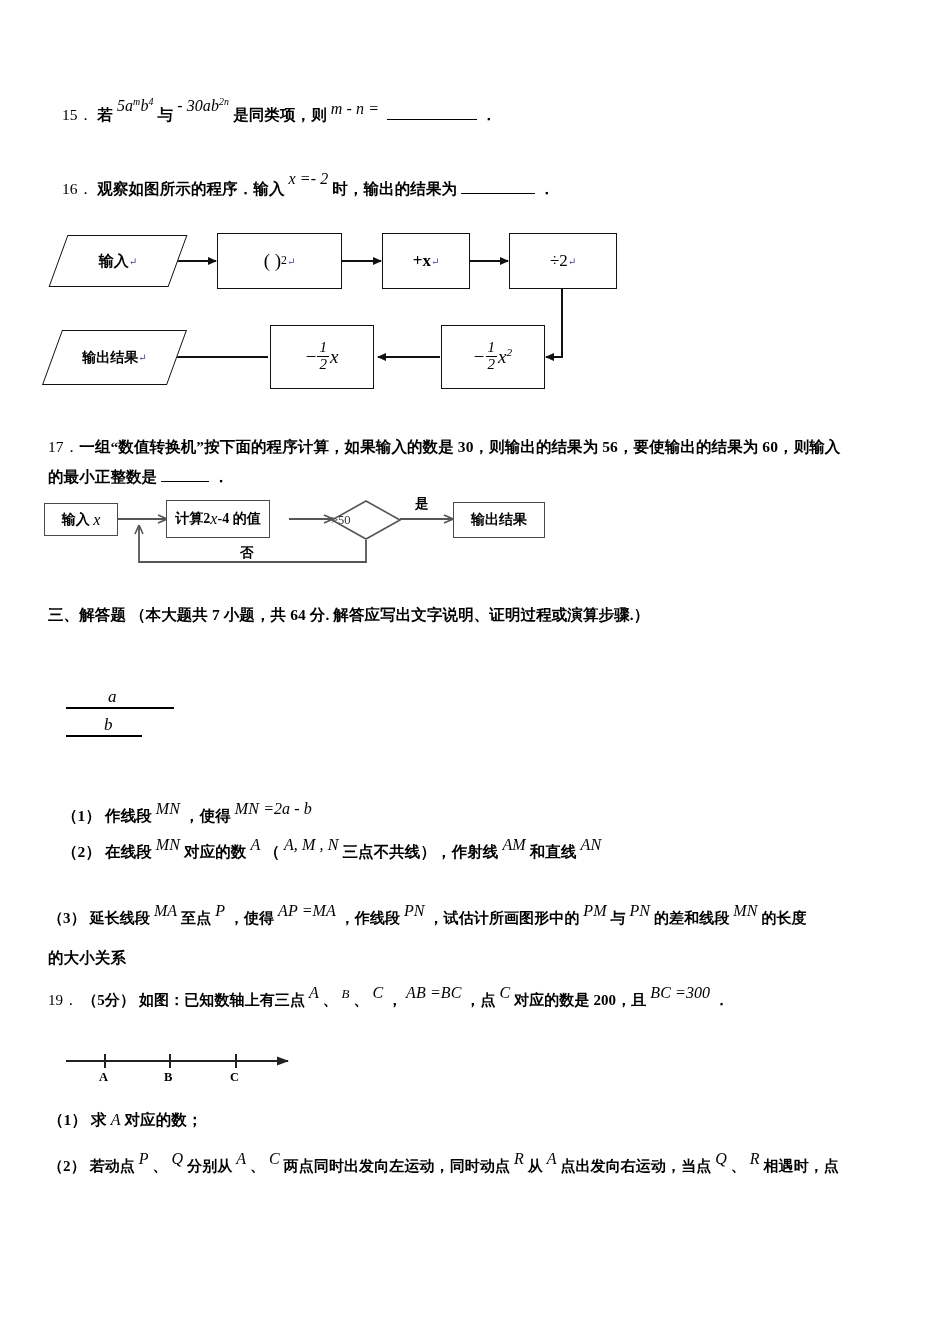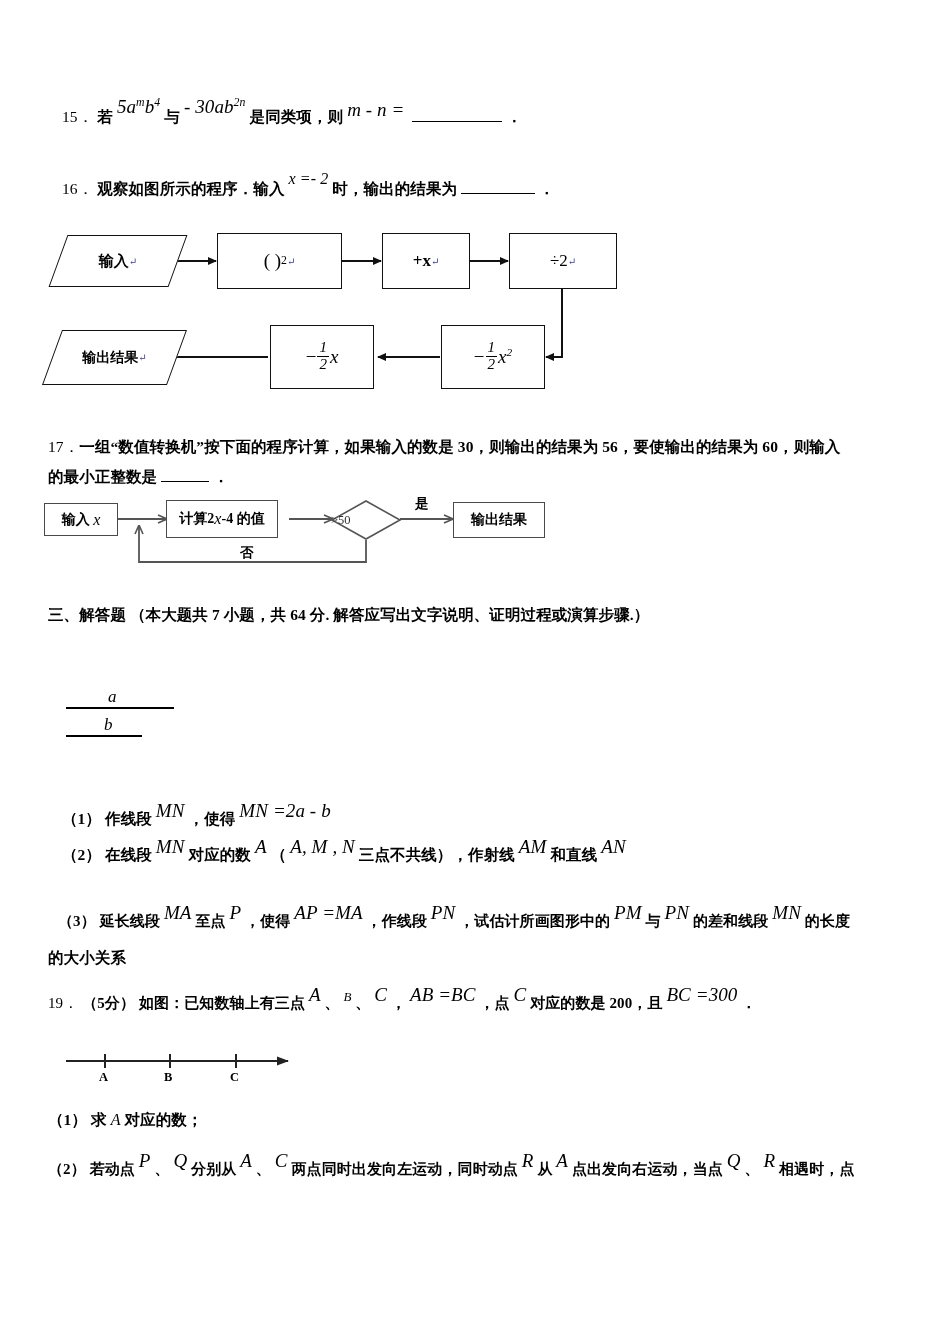--- a/index.html
+++ b/index.html
@@ -43,21 +43,21 @@
     font-size: 16px;
   }
   
   .raise {
     display: inline-block;
     vertical-align: baseline;
     position: relative;
     top: -7px;
     font-style: italic;
     font-weight: 400;
-    font-size: 19px;
+    font-size: 16px;
     font-family: "Liberation Serif", "DejaVu Serif", serif;
   }
   .raise sup, .sup {
     font-size: 0.62em;
     vertical-align: super;
     font-style: italic;
   }
   .blank {
     display: inline-block;
     border-bottom: 1.6px solid #000;
@@ -313,21 +313,21 @@
 
       <line x1="400" y1="29" x2="452" y2="29" stroke="#555" stroke-width="1.8" marker-end="url(#ah2)"></line>
 
       <polyline points="366,50 366,72 139,72 139,36" fill="none" stroke="#555" stroke-width="1.8" marker-end="url(#ah2)"></polyline>
     </svg>
 
     <div class="node2" style="left:44px; top:503px; width:74px; height:33px;">
       <span class="cn">输入</span>&nbsp;<span class="mi">x</span>
     </div>
 
-    <div class="node2" style="left:166px; top:500px; width:112px; height:38px;">
+    <div class="node2" style="left:166px; top:500px; width:104px; height:38px;">
       <span class="cn">计算2</span>
         <span class="mi">x</span>
         <span class="cn">-4  的值</span>
     </div>
 
     <div class="diamond" style="left:331px; top:500px; width:70px; height:40px;">
       <svg class="dshape" viewBox="0 0 70 40" preserveAspectRatio="none" style="width:70px;height:40px;">
         <polygon points="35,1 69,20 35,39 1,20" fill="#fff" stroke="#555" stroke-width="1.6"></polygon>
       </svg>
       <span class="dtext">&gt;50</span>
@@ -368,21 +368,21 @@
     <span class="cn">对应的数</span>
     <span class="raise">A</span>
     <span class="cn">（</span>
     <span class="raise">A, M , N</span>
     <span class="cn">三点不共线），作射线</span>
     <span class="raise">AM</span>
     <span class="cn">和直线</span>
     <span class="raise">AN</span>
   </div>
 
-  <div class="qline" style="left:48px; top:910px; font-size:15px;margin-left:10px;">
+  <div class="qline" style="left:48px; top:910px; font-size:15px;">
     <span class="cn">（3）</span>
     <span class="cn">延长线段</span>
     <span class="raise">MA</span>
     <span class="cn">至点</span>
     <span class="raise">P</span>
     <span class="cn">，使得</span>
     <span class="raise">AP =MA</span>
     <span class="cn">，作线段</span>
     <span class="raise">PN</span>
     <span class="cn">，试估计所画图形中的</span>

